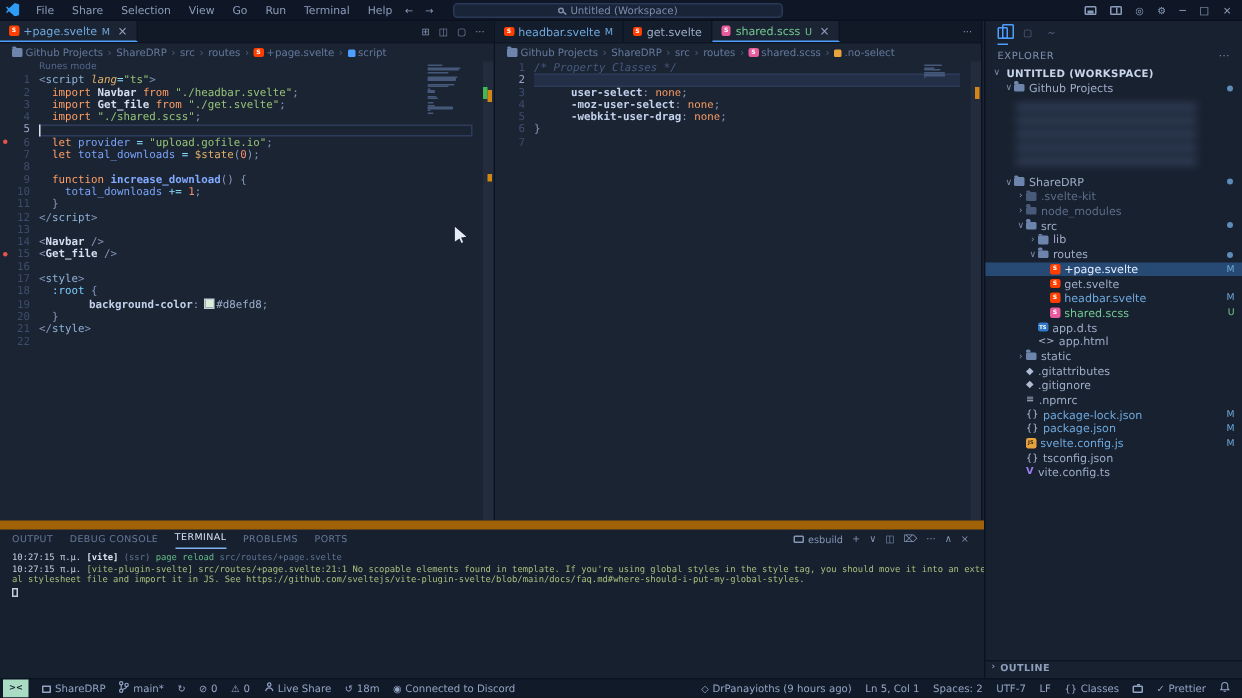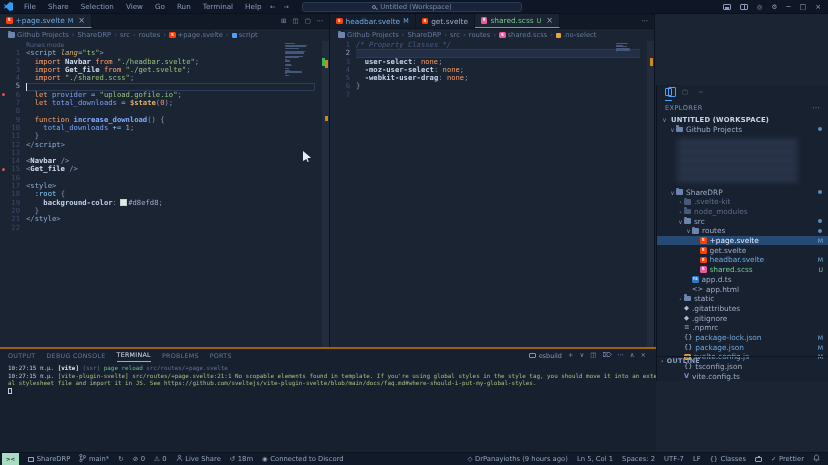--- a/index.html
+++ b/index.html
@@ -25,21 +25,21 @@
     transform:rotate(45deg);right:-2px;bottom:-1px;}
   .tb-right{position:absolute;right:0;top:0;height:14px;display:flex;align-items:center;gap:9px;padding-right:7px;
     color:#8b9cba;}
   .ic-monitor{width:8px;height:6px;border:1px solid currentColor;border-radius:1px;position:relative;display:inline-block;}
   .ic-monitor::after{content:"";position:absolute;bottom:0.5px;left:1px;right:1px;height:1.5px;background:currentColor;}
   .ic-layout{width:8px;height:6px;border:1px solid currentColor;border-radius:1px;position:relative;display:inline-block;}
   .ic-layout::after{content:"";position:absolute;top:0;bottom:0;right:2px;width:1px;background:currentColor;}
   .winctl{font-size:7px;color:#96a6c2;}
 
   
-  .main{position:absolute;top:14px;left:0;right:0;bottom:13px;display:flex;align-items:center;}
+  .main{position:absolute;top:14px;left:0;right:0;bottom:13px;display:flex;}
   .left-col{width:656px;display:flex;flex-direction:column;}
   .editors{height:333px;display:flex;}
   .group{position:relative;height:100%;}
   #g0{width:330px;border-right:1px solid #0c1220;}
   #g1{width:325px;border-right:1px solid #0c1220;}
 
   .tabsrow{height:15px;background:#111927;display:flex;align-items:stretch;border-bottom:1px solid #0d1422;}
   .tabs{display:flex;flex:1;min-width:0;}
   .tab{display:flex;align-items:center;gap:3px;padding:0 6px;font-size:7.4px;color:#68799a;
     background:#141d2c;border-right:1px solid #0d1422;white-space:nowrap;}
@@ -63,46 +63,46 @@
   .gutter .ln.active{color:#93a6c9;}
   .code{flex:1;min-width:0;font-size:7.2px;line-height:8.3px;white-space:pre;overflow:hidden;color:#c3d0ea;}
   .cl{height:8.3px;}
   .lens{font-size:6.2px;color:#53648a;font-family:"DejaVu Sans","Liberation Sans",sans-serif;}
   .tk-kw{color:#ff9e64;}
   .tk-op{color:#89ddff;}
   .tk-p{color:#8598ba;}
   .tk-tag{color:#8fb3d9;}
   .tk-cls{color:#d5ddf0;font-weight:bold;}
   .tk-var{color:#7aa2f7;}
-  .tk-fn{color:#e0af68;font-weight:bold;}
+  .tk-fn{color:#e0af68;}
   .tk-fnb{color:#82aaff;font-weight:bold;}
   .tk-str{color:#97c378;}
   .tk-num{color:#f78c6c;}
   .tk-attr{color:#e0af68;font-style:italic;}
   .tk-pse{color:#7dcfff;}
-  .tk-prop{color:#c3d2ec;font-weight:bold;}
+  .tk-prop{color:#c3d2ec;font-weight:bold;margin-left:16px;}
   .tk-val{color:#ff9e64;font-family:Liberation Mono, monospace;}
   .tk-hex{color:#9fb0cc;}
   .tk-cm{color:#46597f;font-style:italic;}
   .tk-sel{color:#e8d9a0;font-weight:bold;}
   .tk-sw{display:inline-block;width:5px;height:5px;background:#d8efd8;outline:1px solid #c9cfd8;margin:0 2px 0 0;vertical-align:middle;}
 
   .activeline{position:absolute;left:26px;right:14px;height:8.3px;pointer-events:none;}
   .activeline.outline{border:1px solid #2e3c5c;}
   .activeline.fill{background:#232f47;border-top:1px solid #2c3a57;border-bottom:1px solid #2c3a57;}
   .caret{position:absolute;width:1px;height:7.5px;background:#d8e2f4;}
   .gdot{position:absolute;left:2px;width:3px;height:3px;border-radius:50%;background:#e5534b;}
   .minimap{position:absolute;top:2px;display:flex;flex-direction:column;gap:0.4px;}
   .mmline{height:1.2px;background:#46587a;border-radius:0.5px;}
   .ruler{position:absolute;top:0;bottom:0;right:0;width:7px;}
   .rmark{position:absolute;width:3px;}
   .scrollslider{position:absolute;top:0;bottom:0;right:0;width:7px;background:rgba(130,150,190,0.07);}
 
   
-  .panel{height:105px;background:#17202f;border-top:2px solid #a16207;position:relative;}
+  .panel{height:105px;background:#17202f;border-top:6px solid #a16207;position:relative;}
   .panel-tabs{height:13px;display:flex;align-items:center;gap:11px;padding:0 8px;font-size:6.3px;
     letter-spacing:0.3px;color:#66789a;}
   .panel-tab.active{color:#d8e2f2;border-bottom:1px solid #7fb3f0;line-height:12px;}
   .panel-actions{position:absolute;right:10px;top:0;height:13px;display:flex;align-items:center;gap:6px;
     font-size:6.5px;color:#8195b5;}
   .term{padding:3px 0 0 8px;font-size:5.9px;line-height:7.5px;white-space:pre;overflow:hidden;}
   .tt-tw{color:#c3cfdf;}
   .tt-tb{color:#dfe9f5;font-weight:bold;}
   .tt-td{color:#5f7392;}
   .tt-tg{color:#63b98a;}
@@ -135,21 +135,21 @@
   .fbox{display:inline-block;width:6.5px;height:6.5px;border-radius:1.5px;font-size:4px;font-weight:bold;
     line-height:6.5px;text-align:center;color:#fff;flex:0 0 auto;}
   .fbox.sv{background:#ff3e00;}
   .fbox.sc{background:#e85b9d;}
   .fbox.tsb{background:#3178c6;font-size:3.4px;}
   .fbox.jsb{background:#e8a33d;color:#342a12;font-size:3.4px;}
   .ch-ic{font-size:6.5px;line-height:7px;flex:0 0 auto;display:inline-block;}
   .blurblock{height:53px;position:relative;overflow:hidden;}
   .blurinner{position:absolute;inset:2px 30px 2px 20px;filter:blur(3px);}
   .blurinner div{height:5px;margin:4px 0;background:#33415c;border-radius:2px;}
-  .sb-footer{position:absolute;bottom:16px;left:0;right:0;}
+  .sb-footer{position:absolute;bottom:3px;left:0;right:0;}
   .sb-footrow{height:9.5px;display:flex;align-items:center;gap:3px;border-top:1px solid #0d1422;
     padding-left:4px;font-size:6.4px;font-weight:bold;letter-spacing:0.3px;color:#8e9fbd;}
   .sb-footrow .twisty{font-size:6px;color:#7e90b0;}
 
   
   .statusbar{position:absolute;left:0;right:0;bottom:0;height:13px;background:#111a29;border-top:1px solid #0b1220;
     display:flex;align-items:center;justify-content:space-between;font-size:6.8px;color:#93a4c3;z-index:30;}
   .sb-left,.sb-right{display:flex;align-items:center;gap:9px;height:13px;}
   .sb-left{padding-left:2px;}
   .sb-right{padding-right:8px;}
@@ -463,20 +463,25 @@
             <span class="fold dim"></span>
             <span class="tlabel fc-dim">node_modules</span>
           </div>
           <div class="trow" style="padding-left: 20px;">
             <span class="twisty">∨</span>
             <span class="fold"></span>
             <span class="tlabel fc-norm">src</span>
             <span class="gitdot"></span>
           </div>
           <div class="trow" style="padding-left: 28px;">
+            <span class="twisty">›</span>
+            <span class="fold"></span>
+            <span class="tlabel fc-norm">lib</span>
+          </div>
+          <div class="trow" style="padding-left: 28px;">
             <span class="twisty">∨</span>
             <span class="fold"></span>
             <span class="tlabel fc-norm">routes</span>
             <span class="gitdot"></span>
           </div>
           <div class="trow selected" style="padding-left: 36px;">
             <span class="twisty"></span>
             <span class="fbox sv">S</span>
             <span class="tlabel fc-mod" style="color: rgb(226, 236, 255);">+page.svelte</span>
             <span class="badge fc-mod">M</span>

